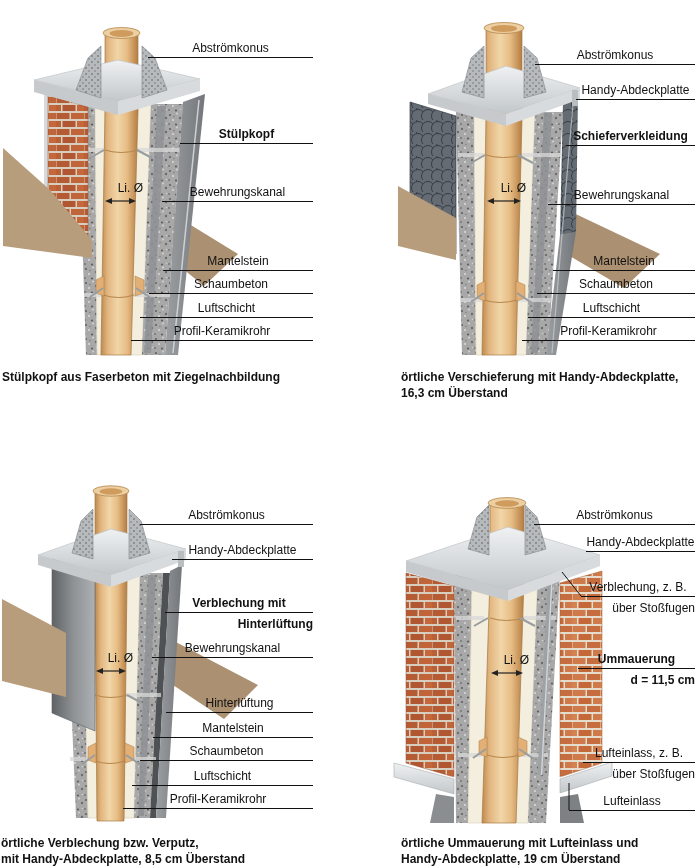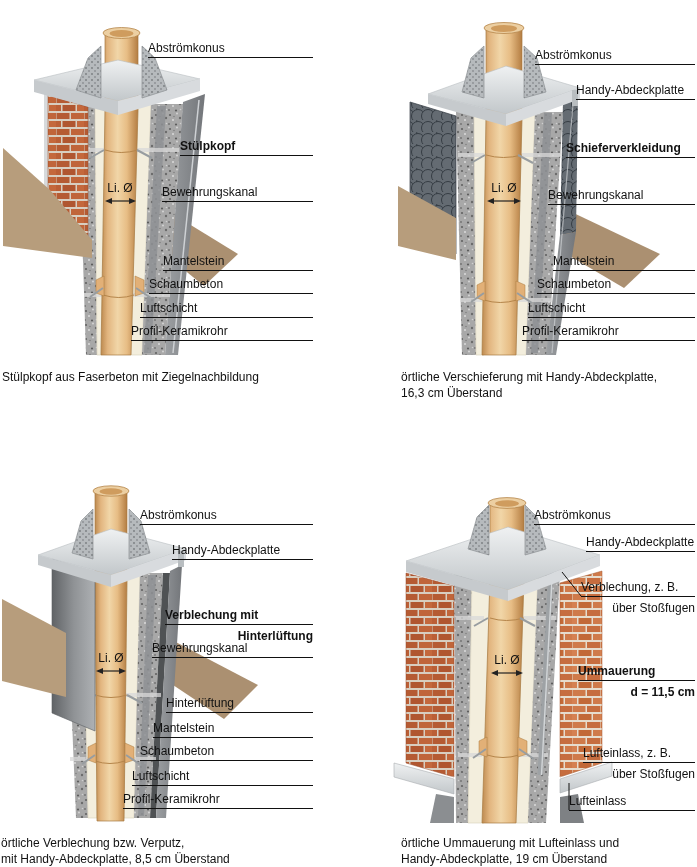--- a/index.html
+++ b/index.html
@@ -4,26 +4,26 @@
 <style>
   html,body{margin:0;padding:0;background:#fff;}
   .page{position:relative;width:697px;height:867px;background:#fff;overflow:hidden;
         font-family:"Liberation Sans", sans-serif;color:#111;}
   .quad{position:absolute;width:349px;height:434px;}
   #q-tl{left:0;top:0;}
   #q-tr{left:348px;top:0;}
   #q-bl{left:0;top:433px;}
   #q-br{left:348px;top:433px;}
   .quad svg.diag{position:absolute;left:0;top:0;}
-  .lbl{position:absolute;border-bottom:1px solid #111;text-align:left;
+  .lbl{position:absolute;border-bottom:1px solid #111;text-align:center;
        font-size:12px;line-height:15px;padding-bottom:1px;white-space:nowrap;}
   .lbl .sub{position:absolute;top:100%;right:0;white-space:nowrap;padding-top:5px;}
-  .bold{font-weight:bold;margin-top:12px;}
-  .caption{position:absolute;font-weight:normal;font-size:12px;line-height:16px;white-space:nowrap;}
-  .li{position:absolute;font-size:12px;text-align:center;white-space:nowrap;}
+  .bold{font-weight:bold;}
+  .caption{position:absolute;font-weight:bold;font-size:12px;line-height:16px;white-space:nowrap;}
+  .li{position:absolute;font-size:12px;text-align:right;white-space:nowrap;}
 </style>
 </head>
 <body>
 
 <svg width="0" height="0" style="position:absolute" aria-hidden="true">
 <defs>
   <pattern id="pbrick" width="28" height="16" patternUnits="userSpaceOnUse">
     <rect width="28" height="16" fill="#d8cec0"></rect>
     <rect x="0.5" y="1" width="13" height="6" fill="#b55b33"></rect>
     <rect x="15" y="1" width="13" height="6" fill="#c0653a"></rect>

